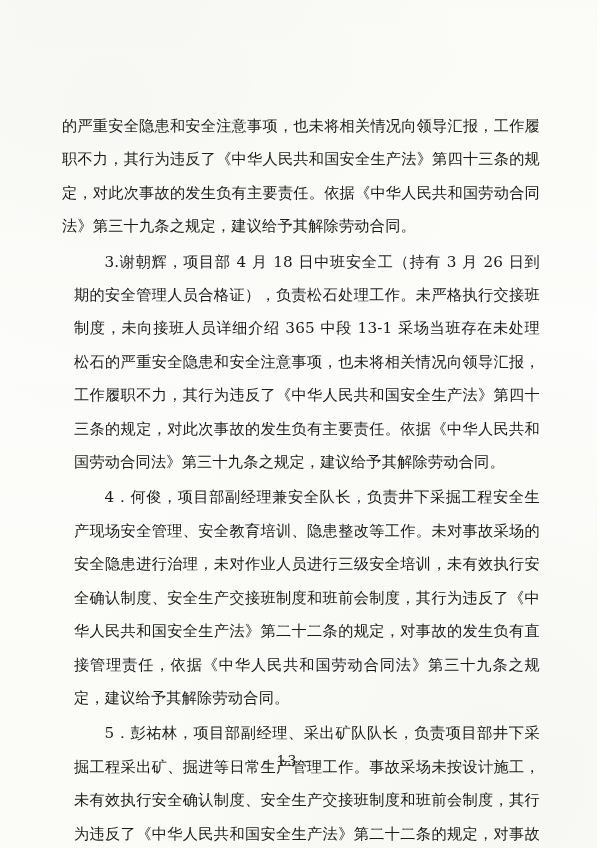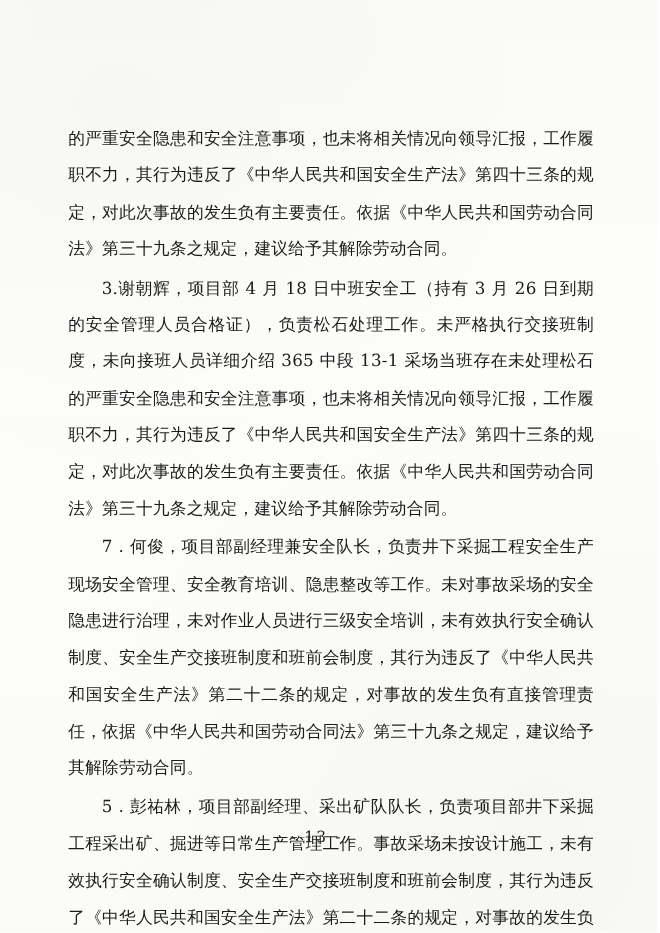--- a/index.html
+++ b/index.html
@@ -43,20 +43,21 @@
     font-size: 15.2px;
     line-height: 33.4px;
     color: #1b1b1b;
     text-align: justify;
     text-justify: inter-ideograph;
     letter-spacing: 0.2px;
     font-family: "DejaVu Serif", "Liberation Serif", serif;
   }
   p.indent {
     text-indent: 2em;
+    margin-left: 12px;
   }
   .pagenum {
     position: absolute;
     left: 0;
     right: 0;
     bottom: 79px;
     text-align: center;
     font-size: 14px;
     color: #222;
     letter-spacing: 2px;
@@ -64,17 +65,17 @@
     padding-right: 22px;
   }
 </style>
 </head>
 <body>
 
 <div class="page">
   <div class="content">
     <p class="para">的严重安全隐患和安全注意事项，也未将相关情况向领导汇报，工作履职不力，其行为违反了《中华人民共和国安全生产法》第四十三条的规定，对此次事故的发生负有主要责任。依据《中华人民共和国劳动合同法》第三十九条之规定，建议给予其解除劳动合同。</p>
     <p class="para indent">3.谢朝辉，项目部 4 月 18 日中班安全工（持有 3 月 26 日到期的安全管理人员合格证），负责松石处理工作。未严格执行交接班制度，未向接班人员详细介绍 365 中段 13-1 采场当班存在未处理松石的严重安全隐患和安全注意事项，也未将相关情况向领导汇报，工作履职不力，其行为违反了《中华人民共和国安全生产法》第四十三条的规定，对此次事故的发生负有主要责任。依据《中华人民共和国劳动合同法》第三十九条之规定，建议给予其解除劳动合同。</p>
-    <p class="para indent">7．何俊，项目部副经理兼安全队长，负责井下采掘工程安全生产现场安全管理、安全教育培训、隐患整改等工作。未对事故采场的安全隐患进行治理，未对作业人员进行三级安全培训，未有效执行安全确认制度、安全生产交接班制度和班前会制度，其行为违反了《中华人民共和国安全生产法》第二十二条的规定，对事故的发生负有直接管理责任，依据《中华人民共和国劳动合同法》第三十九条之规定，建议给予其解除劳动合同。</p>
+    <p class="para indent">4．何俊，项目部副经理兼安全队长，负责井下采掘工程安全生产现场安全管理、安全教育培训、隐患整改等工作。未对事故采场的安全隐患进行治理，未对作业人员进行三级安全培训，未有效执行安全确认制度、安全生产交接班制度和班前会制度，其行为违反了《中华人民共和国安全生产法》第二十二条的规定，对事故的发生负有直接管理责任，依据《中华人民共和国劳动合同法》第三十九条之规定，建议给予其解除劳动合同。</p>
     <p class="para indent">5．彭祐林，项目部副经理、采出矿队队长，负责项目部井下采掘工程采出矿、掘进等日常生产管理工作。事故采场未按设计施工，未有效执行安全确认制度、安全生产交接班制度和班前会制度，其行为违反了《中华人民共和国安全生产法》第二十二条的规定，对事故的发生负直接管理责任。根据《安全生产领域违法违纪行为政</p>
   </div>
   <div class="pagenum">- 13 -</div>
 </div>
 
 </body></html>

